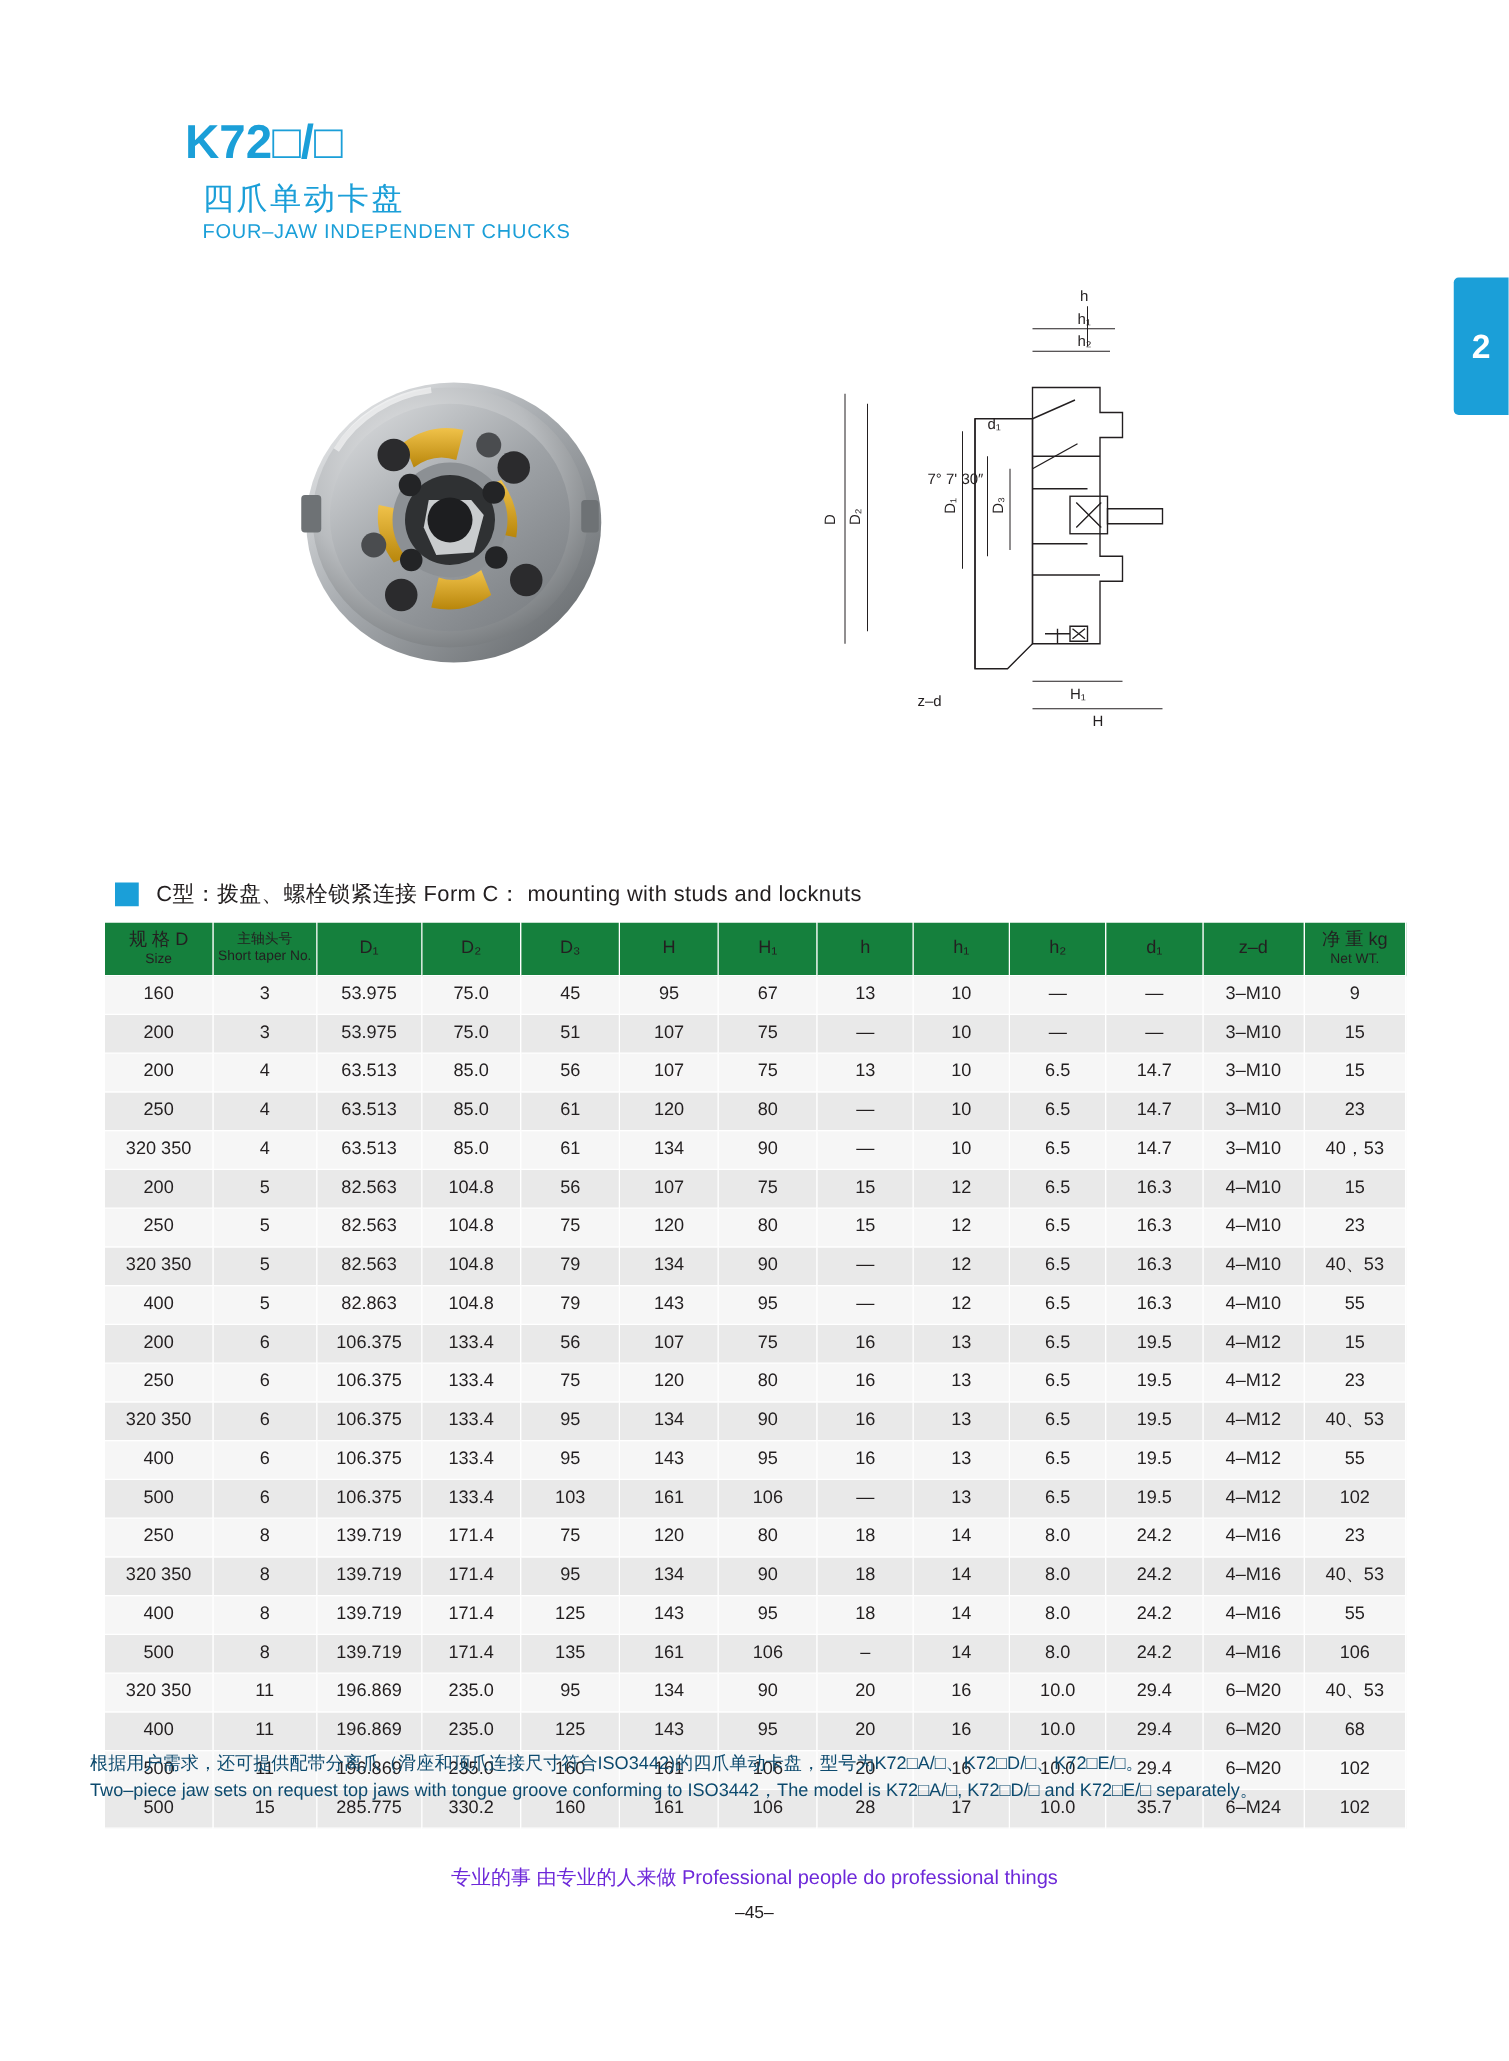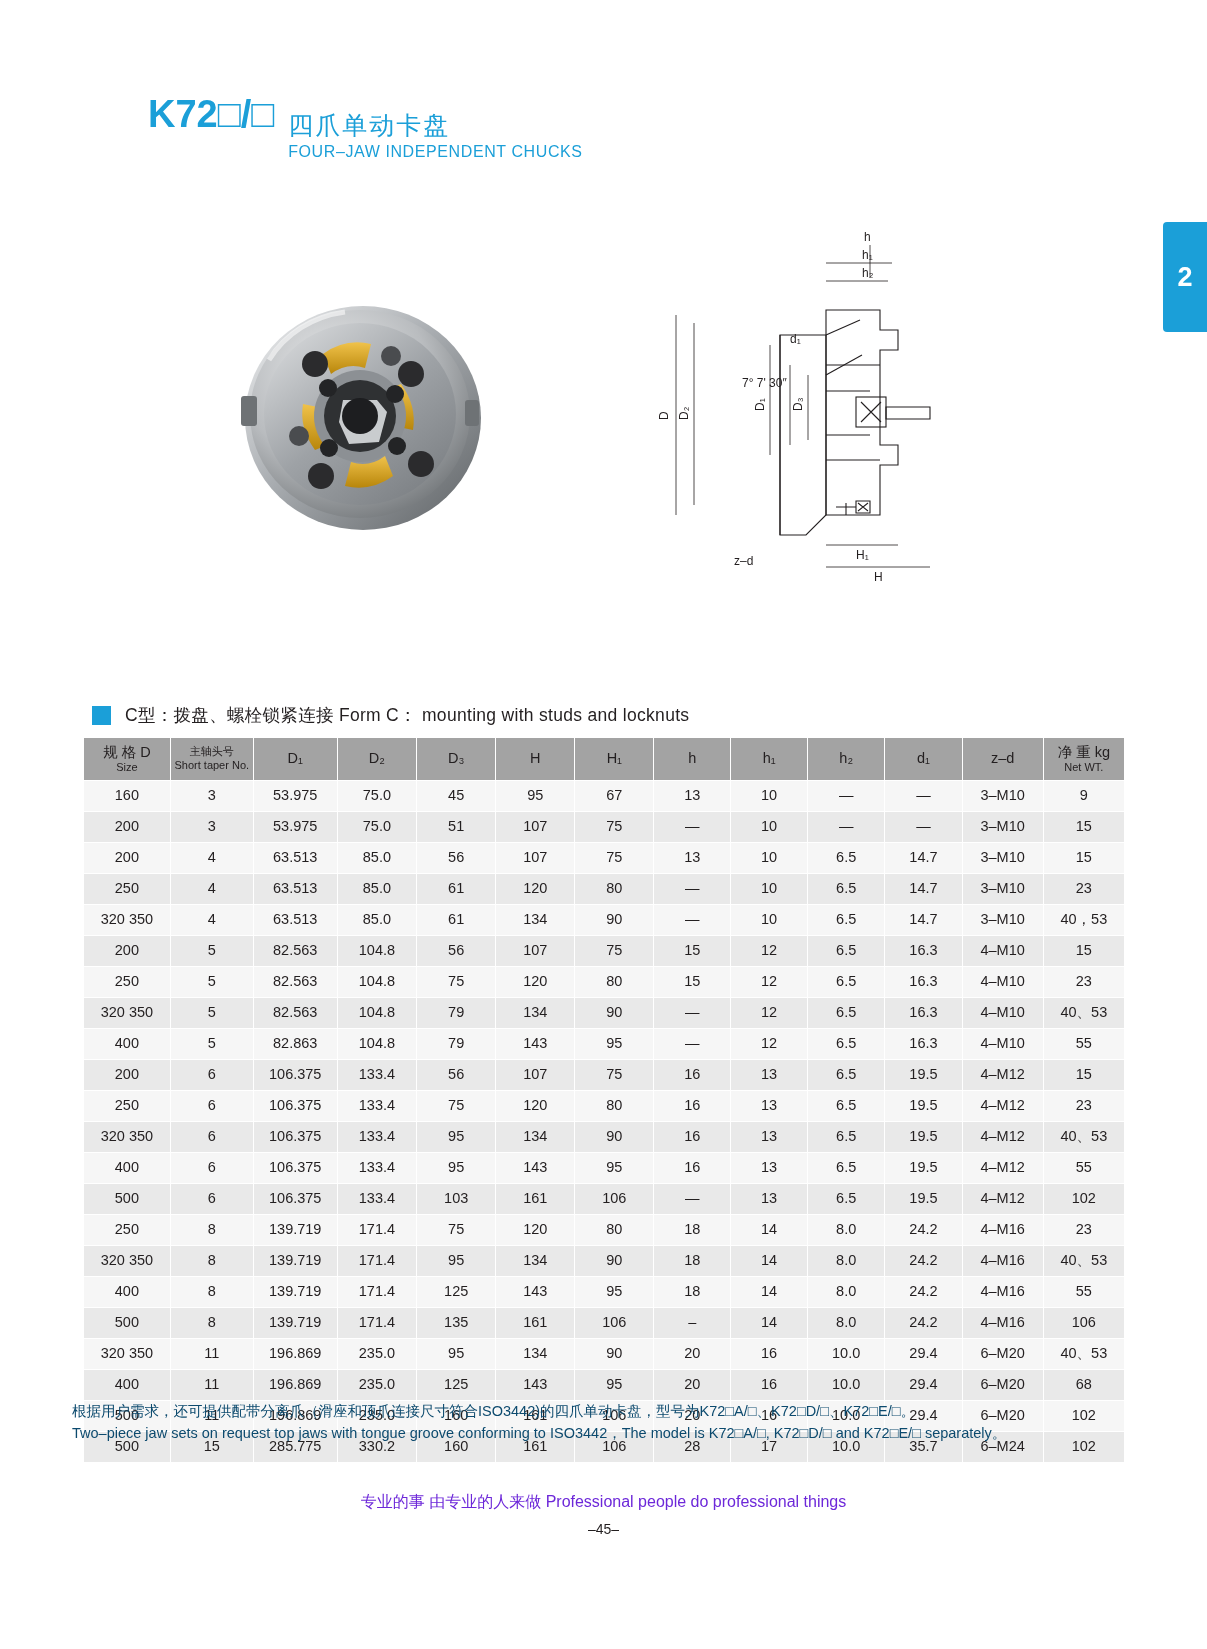--- a/index.html
+++ b/index.html
@@ -21,31 +21,32 @@
     height: 1649px;
   }
 
   
   .title-block {
     position: absolute;
     left: 148px;
     top: 92px;
     display: flex;
     align-items: flex-start;
+    flex-direction: column;
   }
   .model-code {
     font-size: 38px;
     font-weight: bold;
     color: #1b9fd8;
     letter-spacing: 0px;
     line-height: 44px;
   }
   .title-text {
     margin-left: 14px;
-    margin-top: 18px;
+    margin-top: 8px;
   }
   .title-cn {
     font-size: 25px;
     color: #1b9fd8;
     letter-spacing: 2px;
     line-height: 30px;
   }
   .title-en {
     font-size: 16px;
     color: #1b9fd8;
@@ -129,21 +130,21 @@
   table.spec th, table.spec td {
     border: 1px solid #ffffff;
     text-align: center;
     vertical-align: middle;
     padding: 0;
     height: 30px;
     line-height: 1.05;
     color: #231f20;
   }
   table.spec thead th {
-    background: #a3a3a3;
+    background: #15803d;
     height: 42px;
     font-weight: normal;
     font-size: 14.5px;
   }
   table.spec tbody tr.odd td { background: #f6f6f6; }
   table.spec tbody tr.even td { background: #e9e9e9; }
   .hdr-two {
     display: block;
     line-height: 1.25;
   }

